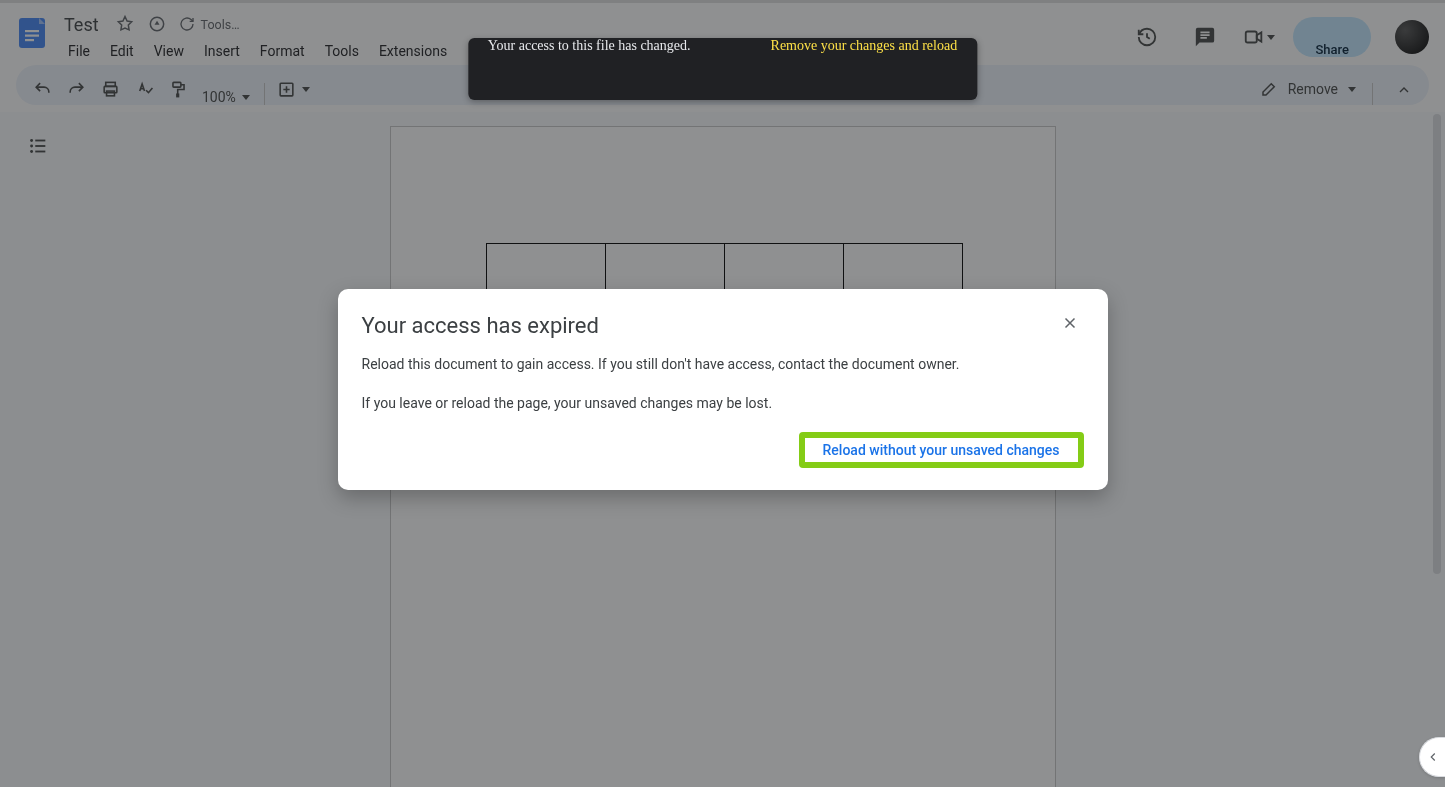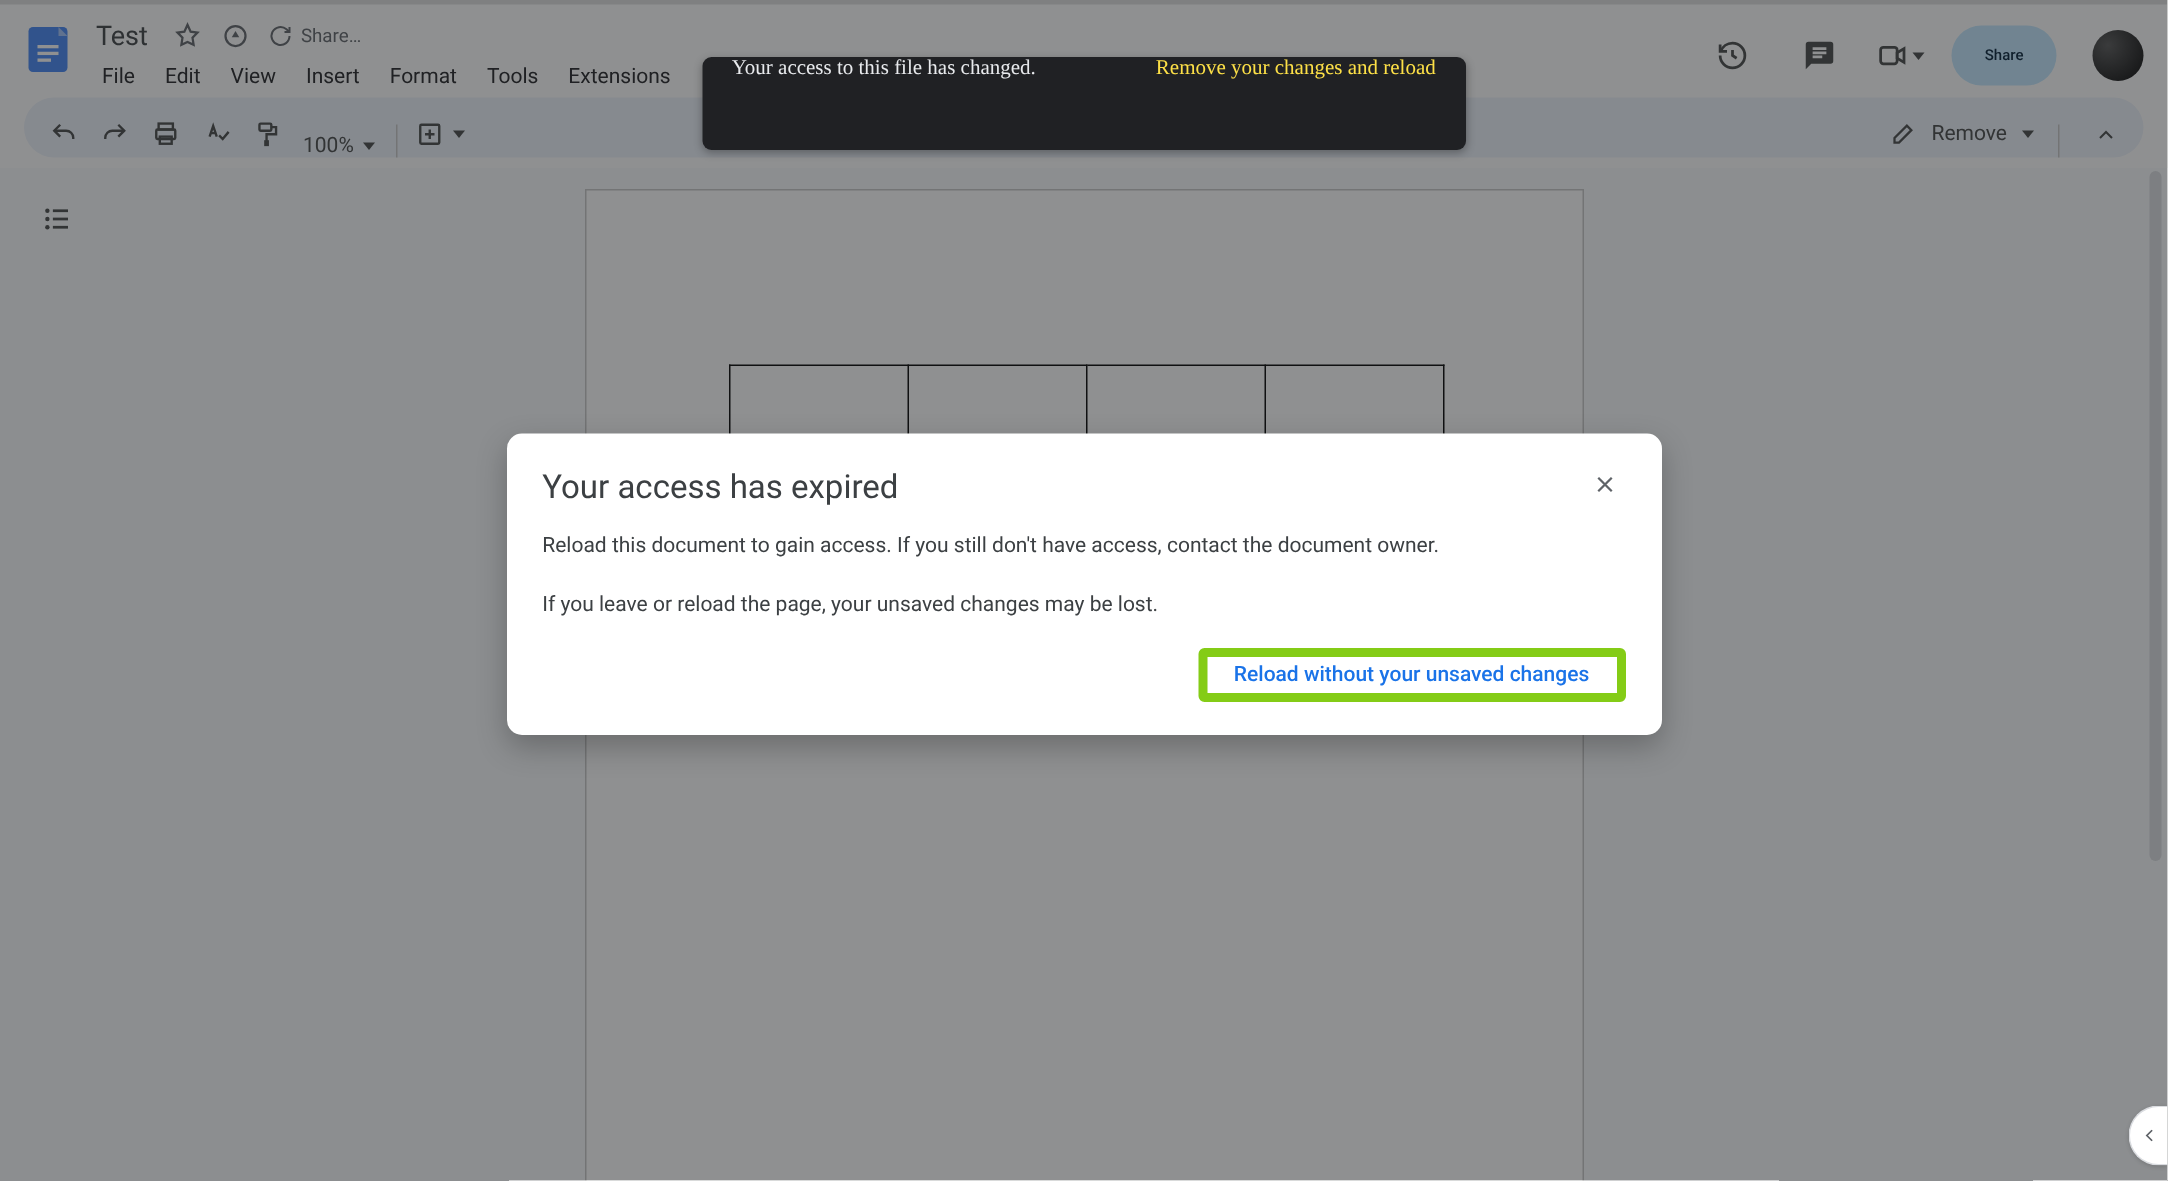--- a/index.html
+++ b/index.html
@@ -21,21 +21,21 @@
   .saving { font-size: 12.5px; color:#5f6368; display:flex; align-items:center; gap:6px;}
   .saving svg{width:16px;height:16px;}
 
   .menubar { display: flex; gap: 4px; height: 24px; align-items:center;text-align:center; }
   .menubar-item { font-size: 14px; color: #202124; padding: 2px 8px; border-radius: 4px; cursor: default; }
 
   .title-right { position: absolute; right: 16px; top: 14px; display:flex; align-items:center; gap:18px; }
   .hdr-icon { width:40px; height:40px; border-radius:50%; display:flex; align-items:center; justify-content:center; color:#444746; }
   .hdr-icon svg{width:22px;height:22px;}
   .meet { display:flex; align-items:center; gap:2px; color:#444746; }
-  .share-btn { height:40px; padding:0 22px; border-radius:40px; background:#c2e7ff; display:flex; align-items:center; font-size:10px; font-weight:500; color:#001d35; }
+  .share-btn { height:40px; padding:0 22px; border-radius:40px; background:#c2e7ff; display:flex; align-items:flex-end; font-size:13px; font-weight:500; color:#001d35; }
   .avatar { width:34px; height:34px; border-radius:50%; background:radial-gradient(circle at 30% 30%, #555 0%, #222 60%, #000 100%); margin-left:6px;}
 
   
   .toolbar-wrap { padding: 0 16px 8px 16px; }
   .toolbar { height: 40px; border-radius: 24px; background:#edf2fa; display:flex; align-items:flex-end; padding:0 10px; gap:2px; }
   .tb-btn { width:32px; height:32px; display:flex; align-items:center; justify-content:center; color:#444746; border-radius:4px;}
   .tb-btn svg{width:19px;height:19px;}
   .tb-sep { width:1px; height:22px; background:#c7c7c7; margin:0 6px;}
   .zoom { display:flex; align-items:center; gap:6px; font-size:14px; color:#444746; padding:0 6px;}
   .zoom .caret{color:#444746;}
@@ -110,21 +110,21 @@
         <svg viewBox="0 0 24 24" fill="none" stroke="currentColor" stroke-width="1.8">
             <circle cx="12" cy="12" r="8"></circle>
             <path d="M12 8l-3 5h6z" fill="currentColor" stroke="none"></path>
           </svg>
       </span>
       <span class="saving">
         <svg viewBox="0 0 24 24" fill="none" stroke="currentColor" stroke-width="2">
             <path d="M21 12a9 9 0 11-3-6.7L21 8"></path>
             <path d="M21 3v5h-5"></path>
           </svg>
-        <span>Share…</span>
+        <span>Tools…</span>
       </span>
     </div>
     <div class="menubar">
       <span class="menubar-item">File</span>
       <span class="menubar-item">Edit</span>
       <span class="menubar-item">View</span>
       <span class="menubar-item">Insert</span>
       <span class="menubar-item">Format</span>
       <span class="menubar-item">Tools</span>
       <span class="menubar-item">Extensions</span>

